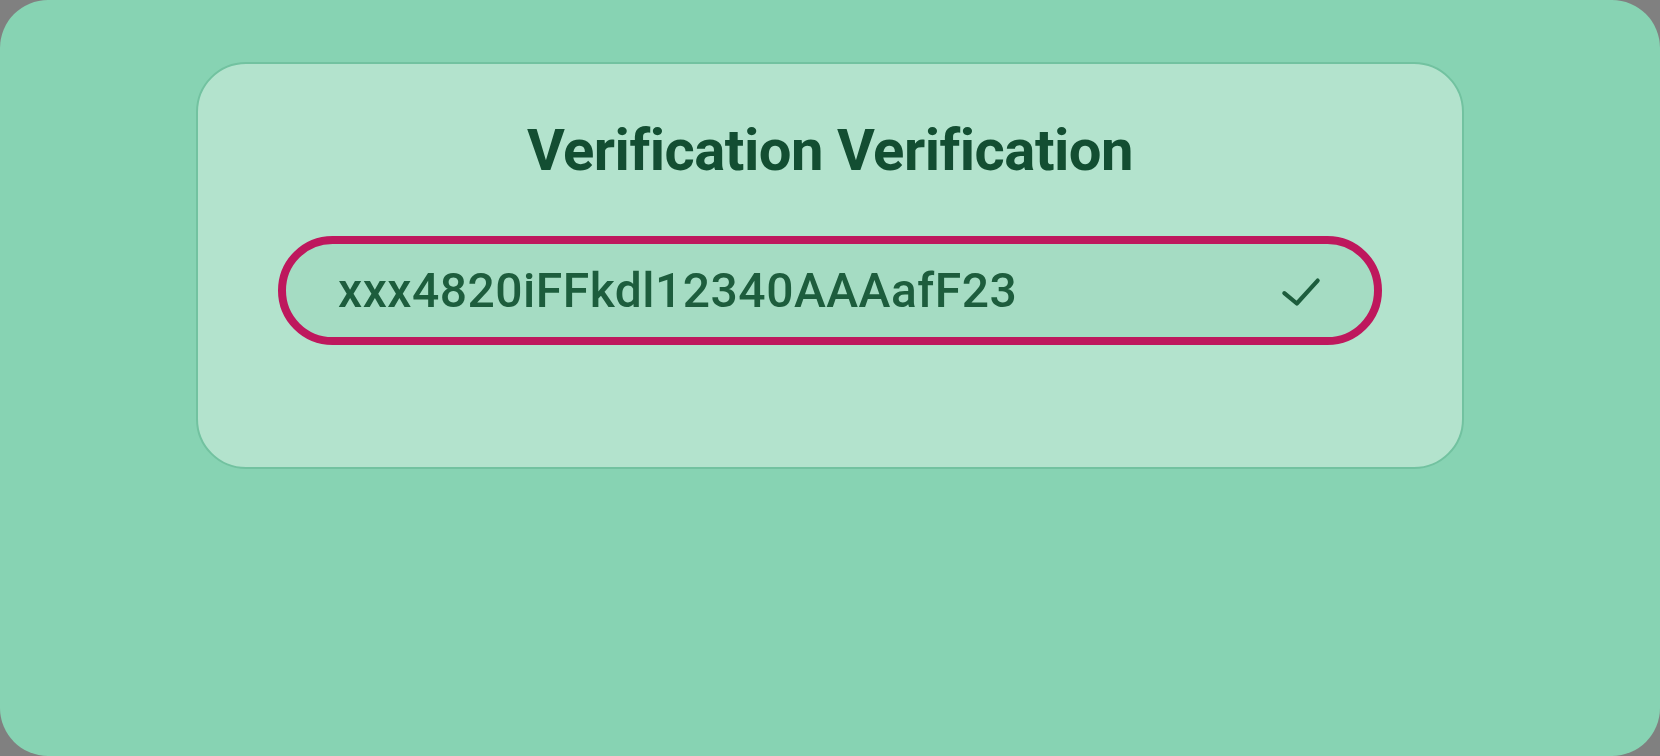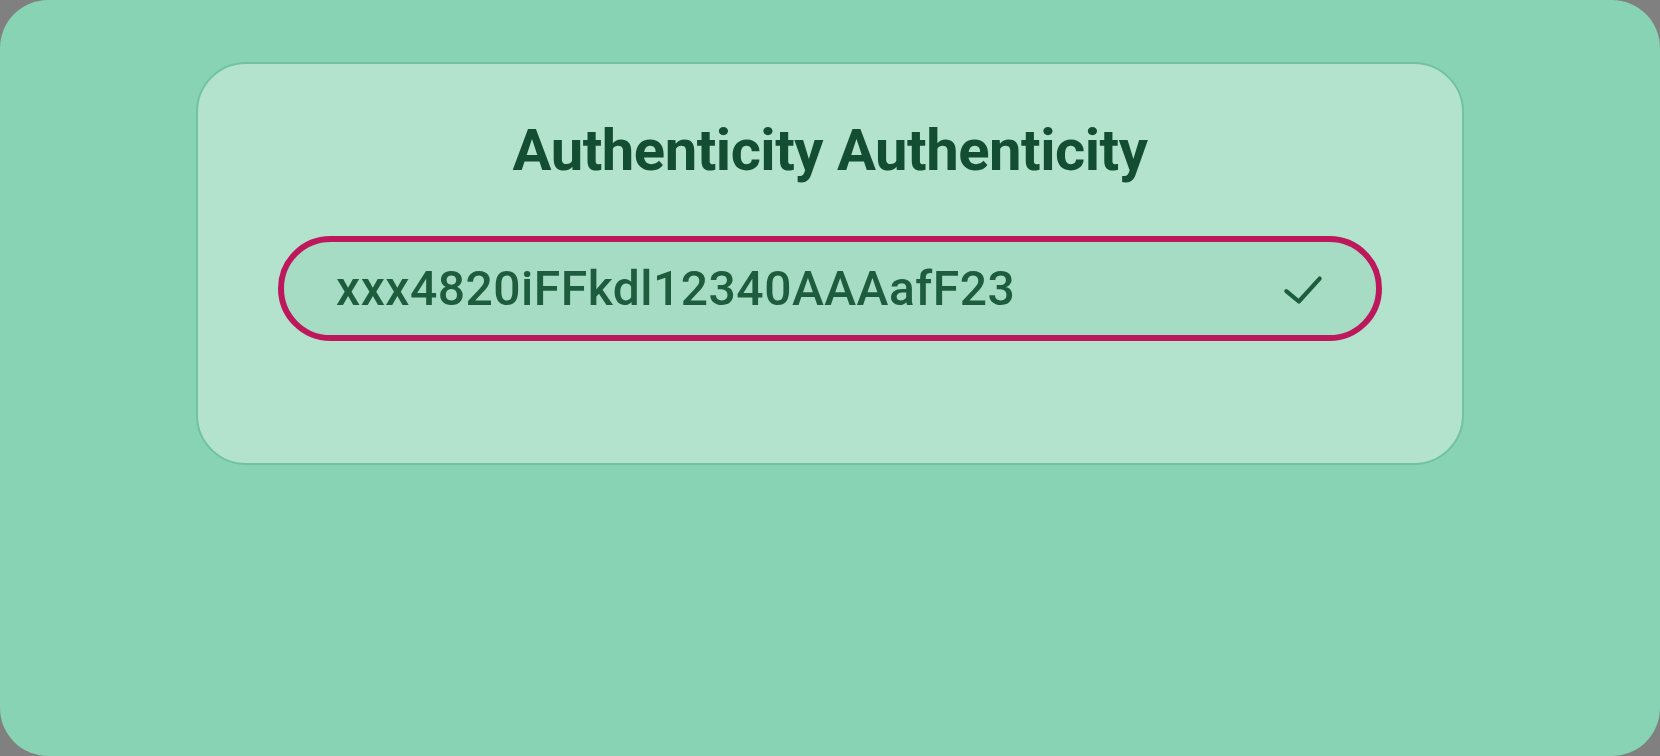--- a/index.html
+++ b/index.html
@@ -42,21 +42,21 @@
       color: #134e32;
       font-size: 58px;
       font-weight: 700;
       letter-spacing: -0.5px;
       margin-bottom: 52px;
     }
 
     .input-row {
       width: 100%;
       background: #a5dcc3;
-      border: 6px solid #be185d;
+      border: 8px solid #be185d;
       border-radius: 60px;
       padding: 18px 48px 18px 52px;
       display: flex;
       align-items: center;
       justify-content: space-between;
       margin-bottom: 64px;
     }
 
     .code-input {
       flex: 1;
@@ -98,21 +98,21 @@
       font-family: inherit;
       cursor: pointer;
       letter-spacing: 0.5px;
     }
   </style>
 </head>
 <body>
 
 <div class="outer-panel">
   <div class="inner-card">
-    <h1 class="title">Authenticity Authenticity</h1>
+    <h1 class="title">Verification Verification</h1>
 
     <div class="input-row">
       <input type="text" class="code-input" value="xxx4820iFFkdl12340AAAafF23" style="">
       <span class="check-icon-wrap">
         <svg viewBox="0 0 48 48">
           <polyline points="8,26 20,36 40,14"></polyline>
         </svg>
       </span>
     </div>
 

